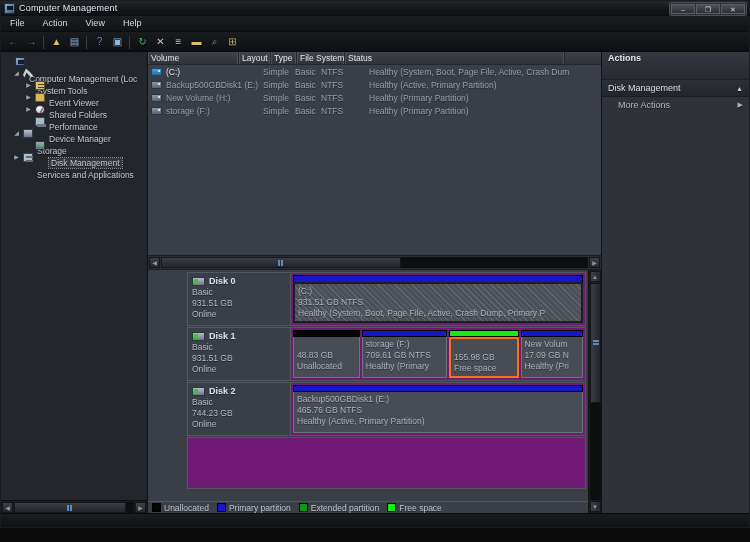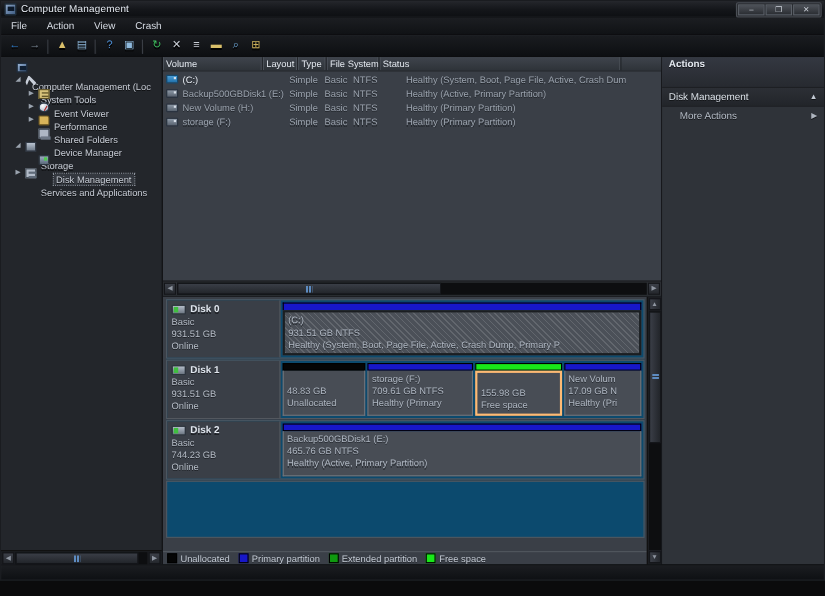--- a/index.html
+++ b/index.html
@@ -214,21 +214,22 @@
     display: flex; align-items: center; padding: 0 1px;
   }
 
   
   .disk-view { flex: 1; min-height: 0; display: flex; background: #3a3f47; }
   .dv-scrollarea { flex: 1; min-width: 0; display: flex; flex-direction: column; }
   .dv-rows { flex: 1; min-height: 0; overflow: hidden; padding: 2px 2px 0 3px; }
   .disk-row {
     display: flex; height: 54px; margin-bottom: 1px;
     border: 1px solid #53585f;
-    background: #0c4a6e;
+    background: #701a75;
+    margin-left: 36px;
   }
   .disk-row.short { height: 52px; }
   .dr-label {
     width: 103px; flex: none;
     border-right: 1px solid #53585f;
     padding: 3px 0 0 4px;
     background: #3a3f47;
   }
   .dr-title { display: flex; align-items: center; margin-bottom: 1px; }
   .dr-title .dicon {
@@ -255,21 +256,21 @@
     font-size: 8.5px; color: #aeb6c1; line-height: 11px;
     white-space: nowrap; text-shadow: 0 1px 0 #282c32;
   }
   .part.selected .body {
     background:
       repeating-linear-gradient(45deg, rgba(255,255,255,.13) 0 1px, transparent 1px 4px),
       #4b5058;
     border: 2px solid #1b1e22;
   }
   .part.selected .capbar { border-bottom: none; }
-  .part.greenbox .body { border: 2px solid #fdba74; }
+  .part.greenbox .body { border: 2px solid #f97316; }
   .part .capbar.blue { background: #1717c9; }
   .part .capbar.black { background: #050505; }
   .part .capbar.green { background: #19e819; }
 
   .dv-vscroll {
     width: 13px; flex: none;
     background: #1b1d21;
     border-left: 1px solid #111;
     display: flex; flex-direction: column; align-items: center;
     padding: 1px 0;
@@ -367,21 +368,21 @@
         <div class="win-btn">
             <span>✕</span>
           </div>
       </div>
     </div>
 
     <div class="menubar" id="menubar">
         <div class="menu-item">File</div>
         <div class="menu-item">Action</div>
         <div class="menu-item">View</div>
-        <div class="menu-item">Crash</div>
+        <div class="menu-item">Help</div>
       </div>
 
     <div class="toolbar" id="toolbar">
         <div class="tb-btn">
           <span style="font-size: 10px; line-height: 10px; color: rgb(47, 127, 208); text-shadow: rgb(0, 0, 0) 0px 1px 0px;">←</span>
         </div>
         <div class="tb-btn">
           <span style="font-size: 10px; line-height: 10px; color: rgb(123, 135, 148); text-shadow: rgb(0, 0, 0) 0px 1px 0px;">→</span>
         </div>
         <div class="tb-sep"></div>
@@ -440,30 +441,30 @@
             <div class="tnode ind2">
               <span class="twist">▶</span>
               <span class="tico">
                 <span class="ic ico-log" style="left: 1px; top: 1px; width: 10px; height: 9px;"></span>
               </span>
               <span class="tlabel">Event Viewer</span>
             </div>
             <div class="tnode ind2">
               <span class="twist">▶</span>
               <span class="tico">
-                <span class="ic ico-perf" style="left: 1px; top: 1px; width: 10px; height: 9px;"></span>
-              </span>
-              <span class="tlabel">Performance</span>
+                <span class="ic ico-folder" style="left: 1px; top: 1px; width: 10px; height: 9px;"></span>
+              </span>
+              <span class="tlabel">Shared Folders</span>
             </div>
             <div class="tnode ind2">
               <span class="twist">▶</span>
               <span class="tico">
-                <span class="ic ico-folder" style="left: 1px; top: 1px; width: 10px; height: 9px;"></span>
-              </span>
-              <span class="tlabel">Shared Folders</span>
+                <span class="ic ico-perf" style="left: 1px; top: 1px; width: 10px; height: 9px;"></span>
+              </span>
+              <span class="tlabel">Performance</span>
             </div>
             <div class="tnode ind2">
               <span class="twist"></span>
               <span class="tico">
                 <span class="ic ico-device" style="left: 1px; top: 1px; width: 10px; height: 9px;"></span>
               </span>
               <span class="tlabel">Device Manager</span>
             </div>
             <div class="tnode ind1">
               <span class="twist">◢</span>

